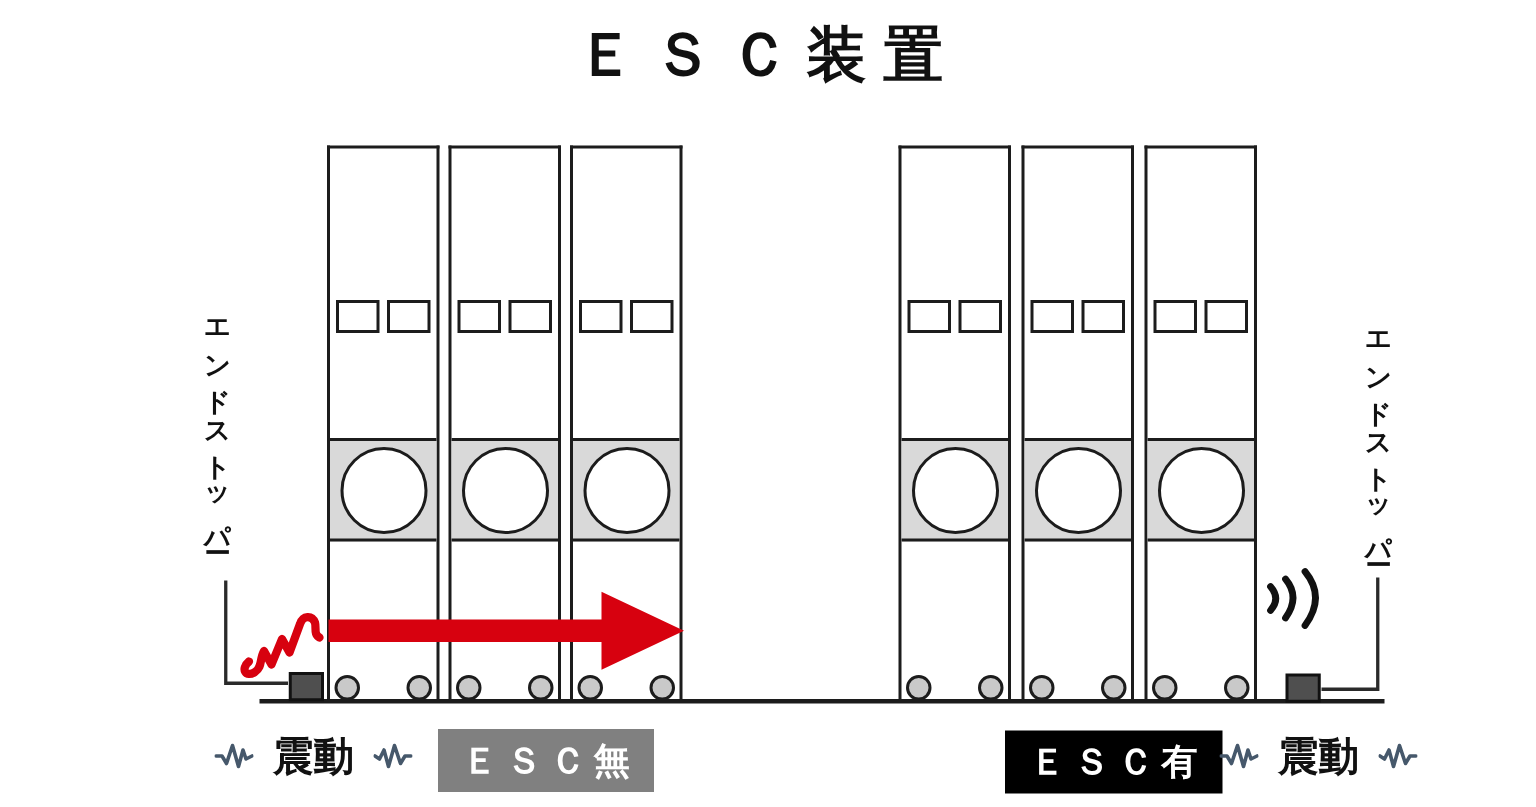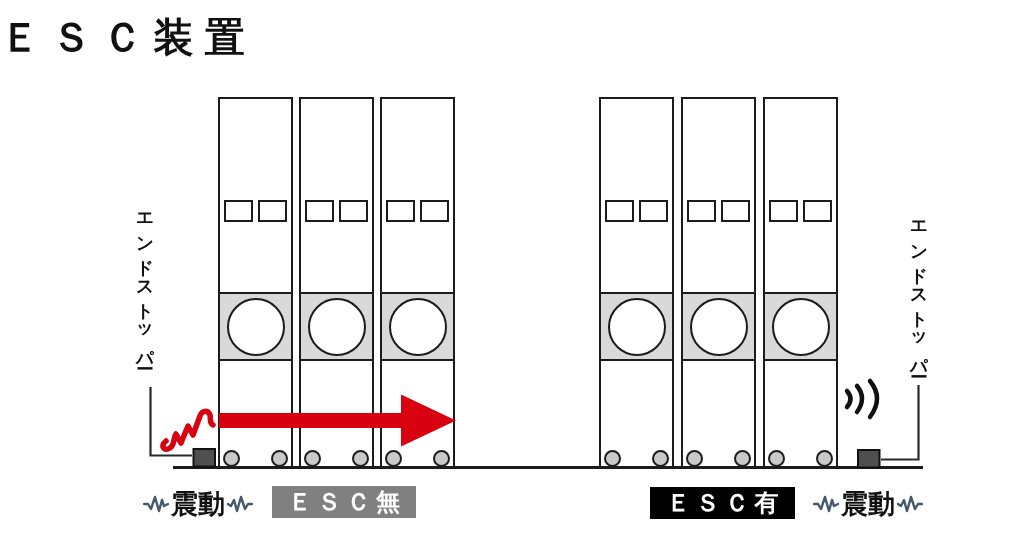--- a/index.html
+++ b/index.html
@@ -1,21 +1,21 @@
 <!DOCTYPE html>
 <html><head>
 <meta charset="utf-8">
 <style>
   html,body{margin:0;padding:0;background:#fff;}
   .stage{
     position:relative;width:1024px;height:538px;background:#ffffff;overflow:hidden;
     font-family:"Liberation Sans","DejaVu Sans",sans-serif;color:#111;
   }
   .title{
-    position:absolute;top:14px;left:0;width:100%;text-align:left;
+    position:absolute;top:14px;left:0;width:100%;text-align:center;
     font-size:40px;font-weight:bold;letter-spacing:0.28em;line-height:46px;color:#111;
   }
   
   .cabinet{
     position:absolute;top:97px;width:75px;height:370px;background:#fff;
     border:2.5px solid #1c1c1c;border-bottom:none;box-sizing:border-box;
   }
   .c1{left:218px}.c2{left:299px}.c3{left:380px}
   .c4{left:599px}.c5{left:681px}.c6{left:763px}
   .vents{
@@ -38,29 +38,30 @@
   .vlabel{
     position:absolute;writing-mode:vertical-rl;font-weight:bold;font-size:17.5px;
     letter-spacing:2.5px;line-height:22px;color:#111;white-space:nowrap;
   }
   .vlabel.left{left:134px;top:202px;}
   .vlabel.right{left:908px;top:210px;}
   
   .overlay{position:absolute;left:0;top:0;width:1024px;height:538px;}
   
   .vib{
-    position:absolute;top:485px;height:38px;display:flex;align-items:center;gap:2px;
+    position:absolute;top:485px;height:38px;display:flex;align-items:center;gap:13px;
     font-size:27px;font-weight:bold;color:#111;
   }
   .vib.left{left:143px;}
   .vib.right{left:813px;}
   .badge{
-    position:absolute;height:32px;display:flex;align-items:center;justify-content:center;
+    position:absolute;height:42px;display:flex;align-items:center;justify-content:center;
     color:#fff;font-weight:bold;font-size:24px;letter-spacing:0.22em;text-indent:0.22em;
     box-sizing:border-box;
+    margin-left:20px;
   }
   .badge.no{left:272px;top:486px;width:144px;background:#808080;}
   .badge.yes{left:650px;top:487px;width:145px;background:#000000;}
 </style>
 </head>
 <body>
 
 <div class="stage">
 
   <div class="title">ＥＳＣ装置</div>

